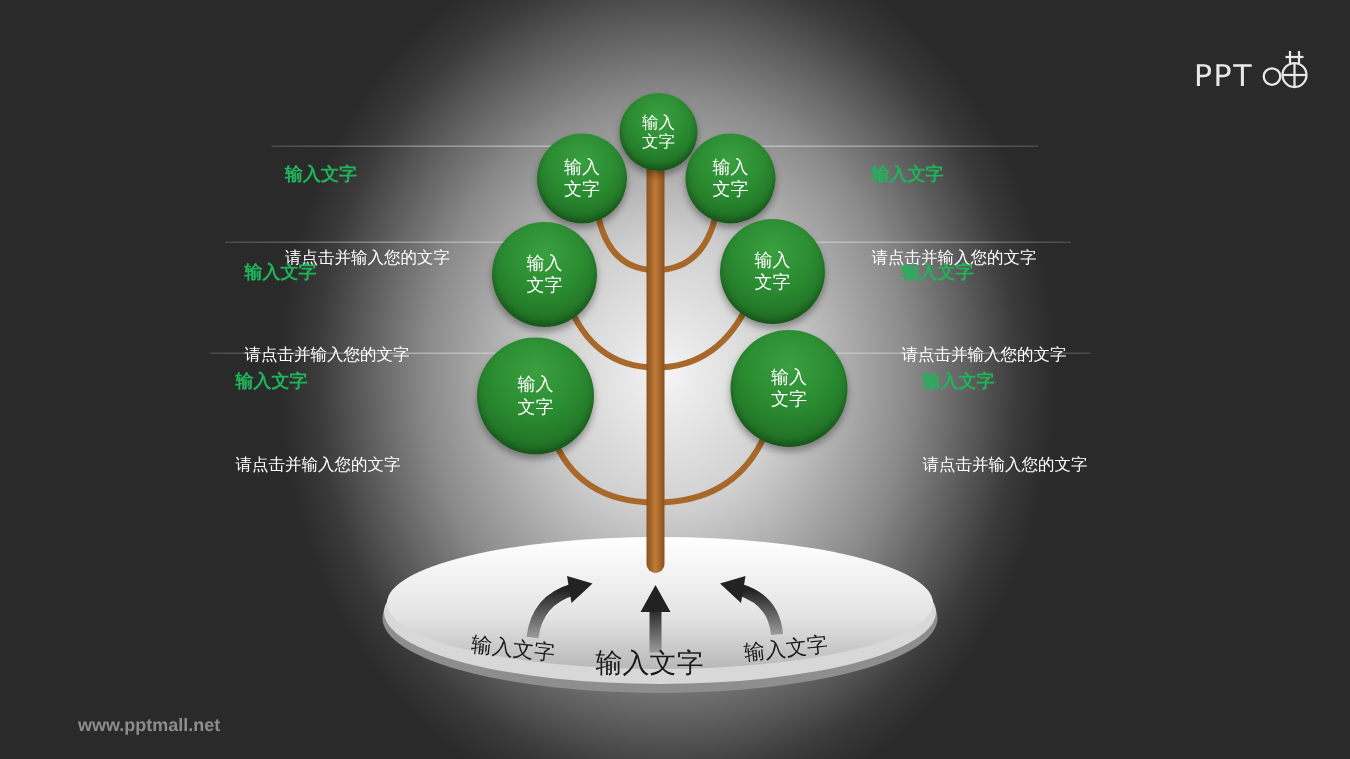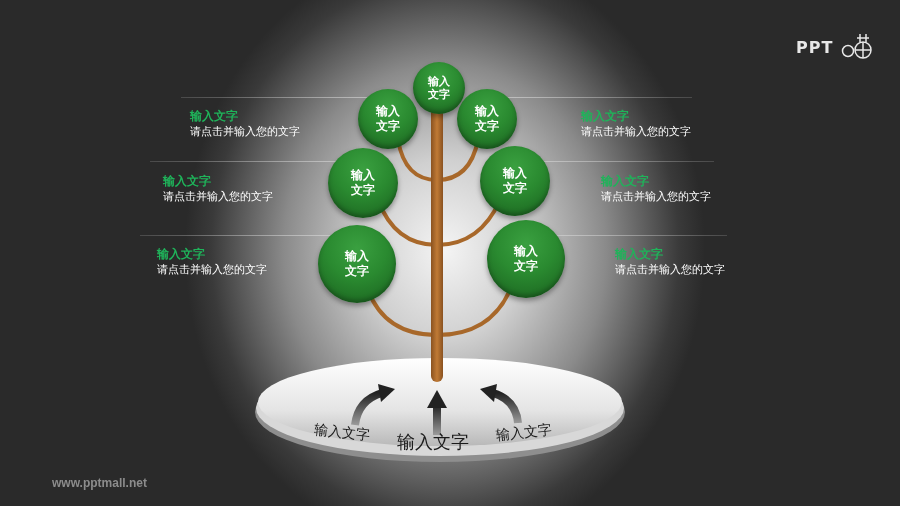--- a/index.html
+++ b/index.html
@@ -6,36 +6,36 @@
   body {
     width:900px; height:506px; overflow:hidden; position:relative;
     font-family:"DejaVu Sans", sans-serif;
     background:#2b2b2b;
   }
   .stage {
     position:absolute; left:0; top:0; width:900px; height:506px;
     background: radial-gradient(ellipse 260px 300px at 445px 250px, #f4f4f4 0%, #d0d0d0 30%, #8a8a8a 62%, #3a3a3a 90%, #2a2a2a 100%);
   }
   .logo { position:absolute; left:796px; top:32px; width:76px; height:30px; }
-  .logo-text { position:absolute; left:0; top:6px; color:#e8e8e8; font-size:16px; letter-spacing:1px; font-family:"DejaVu Sans", sans-serif; font-weight:700;text-align:right; }
+  .logo-text { position:absolute; left:0; top:6px; color:#e8e8e8; font-size:20px; letter-spacing:1px; font-family:"DejaVu Sans", sans-serif; font-weight:400;text-align:right; }
   .watermark { position:absolute; left:52px; top:476px; color:#8c8c8c; font-size:12px; font-family:"Liberation Sans", sans-serif;font-weight:bold; }
 
   .hline { position:absolute; height:1px; background:linear-gradient(90deg, rgba(200,200,200,0.2), rgba(210,210,210,0.7)); }
   .hline.r { background:linear-gradient(90deg, rgba(210,210,210,0.7), rgba(200,200,200,0.2)); }
 
   .item { position:absolute; }
   .item-title { color:#1fb35a; font-size:12px; font-weight:bold; line-height:16px; white-space:nowrap; }
-  .item-desc { color:#ffffff; font-size:11px; line-height:16px; white-space:nowrap; }
+  .item-desc { color:#ffffff; font-size:11px; line-height:16px; white-space:nowrap;margin-top:40px; }
 
   .leaf {
     position:absolute; border-radius:50%;
     background: radial-gradient(circle at 50% 30%, #3aa040 0%, #2a8a30 45%, #1f6e24 80%, #165a1b 100%);
     box-shadow: 0 3px 5px rgba(0,0,0,0.35), inset 0 -3px 4px rgba(0,0,0,0.25);
     display:flex; align-items:center; justify-content:center; text-align:center;
-    color:#ffffff; font-size:12px; line-height:15px;font-weight:bold;
+    color:#ffffff; font-size:12px; line-height:15px;
   }
   .leaf span { display:block; }
 
   svg.tree { position:absolute; left:0; top:0; }
   .base-label { position:absolute; color:#1a1a1a; white-space:nowrap; }
 </style>
 </head>
 <body>
 
 <div class="stage"></div>

